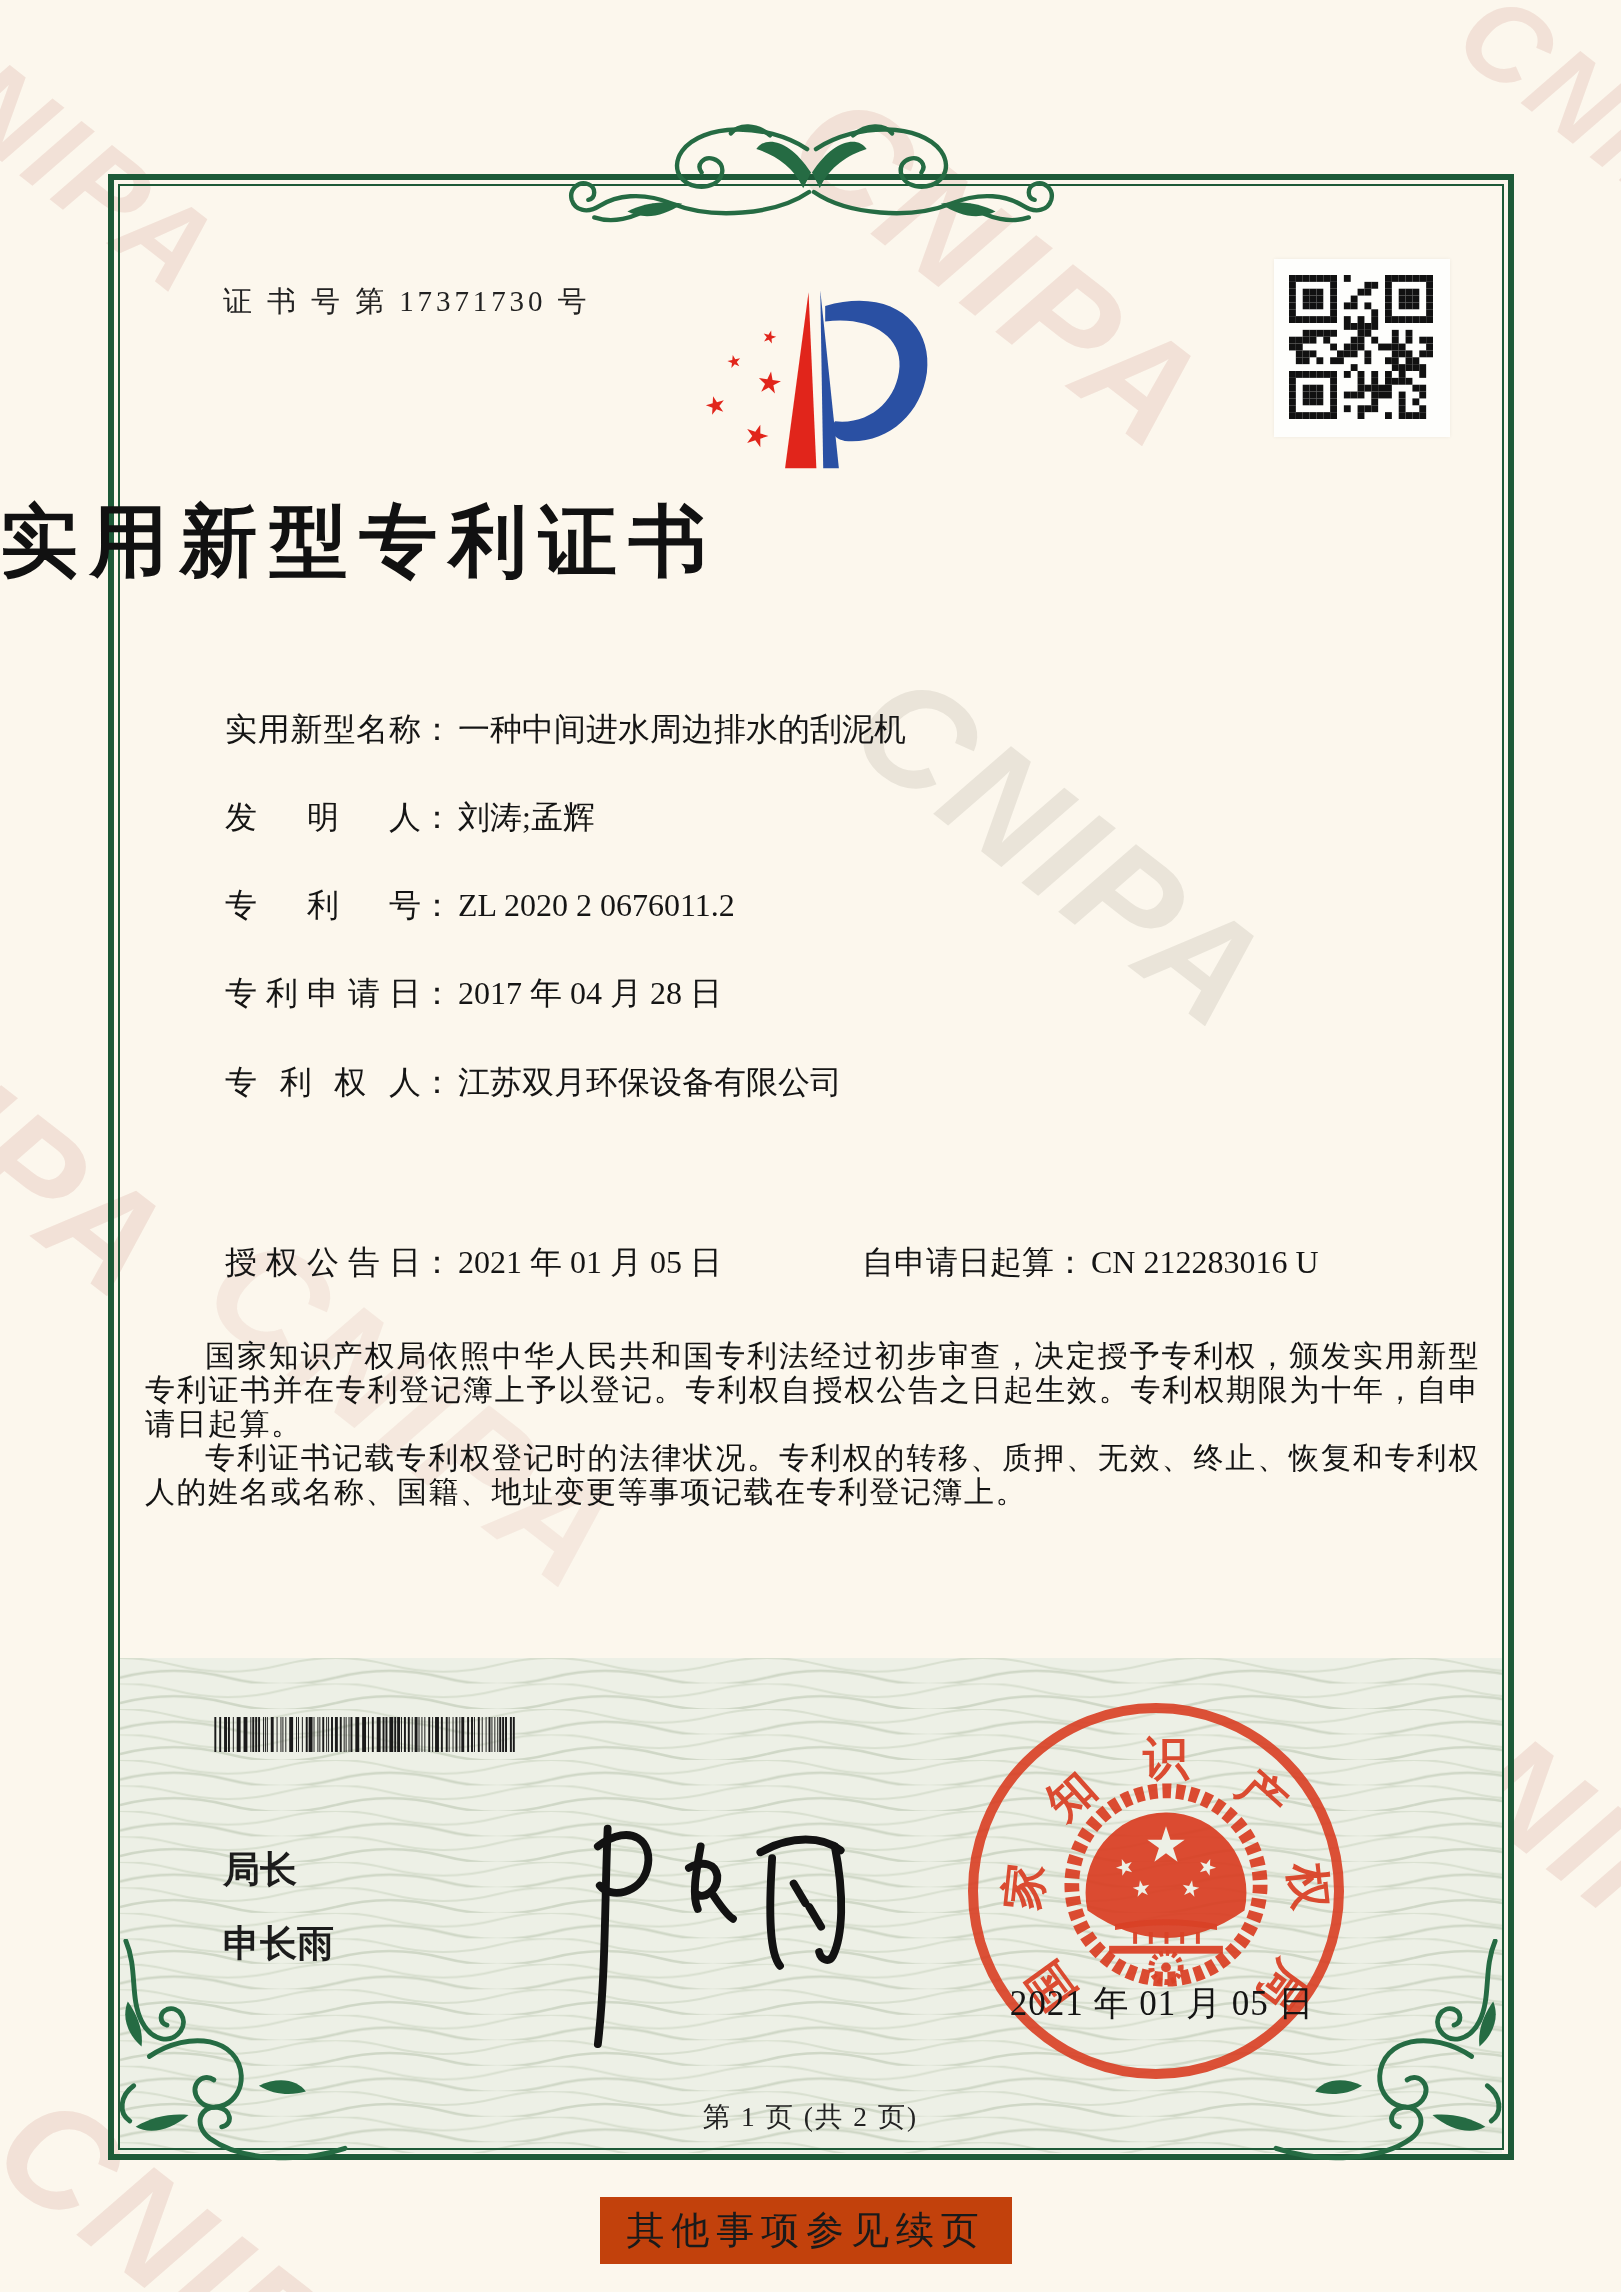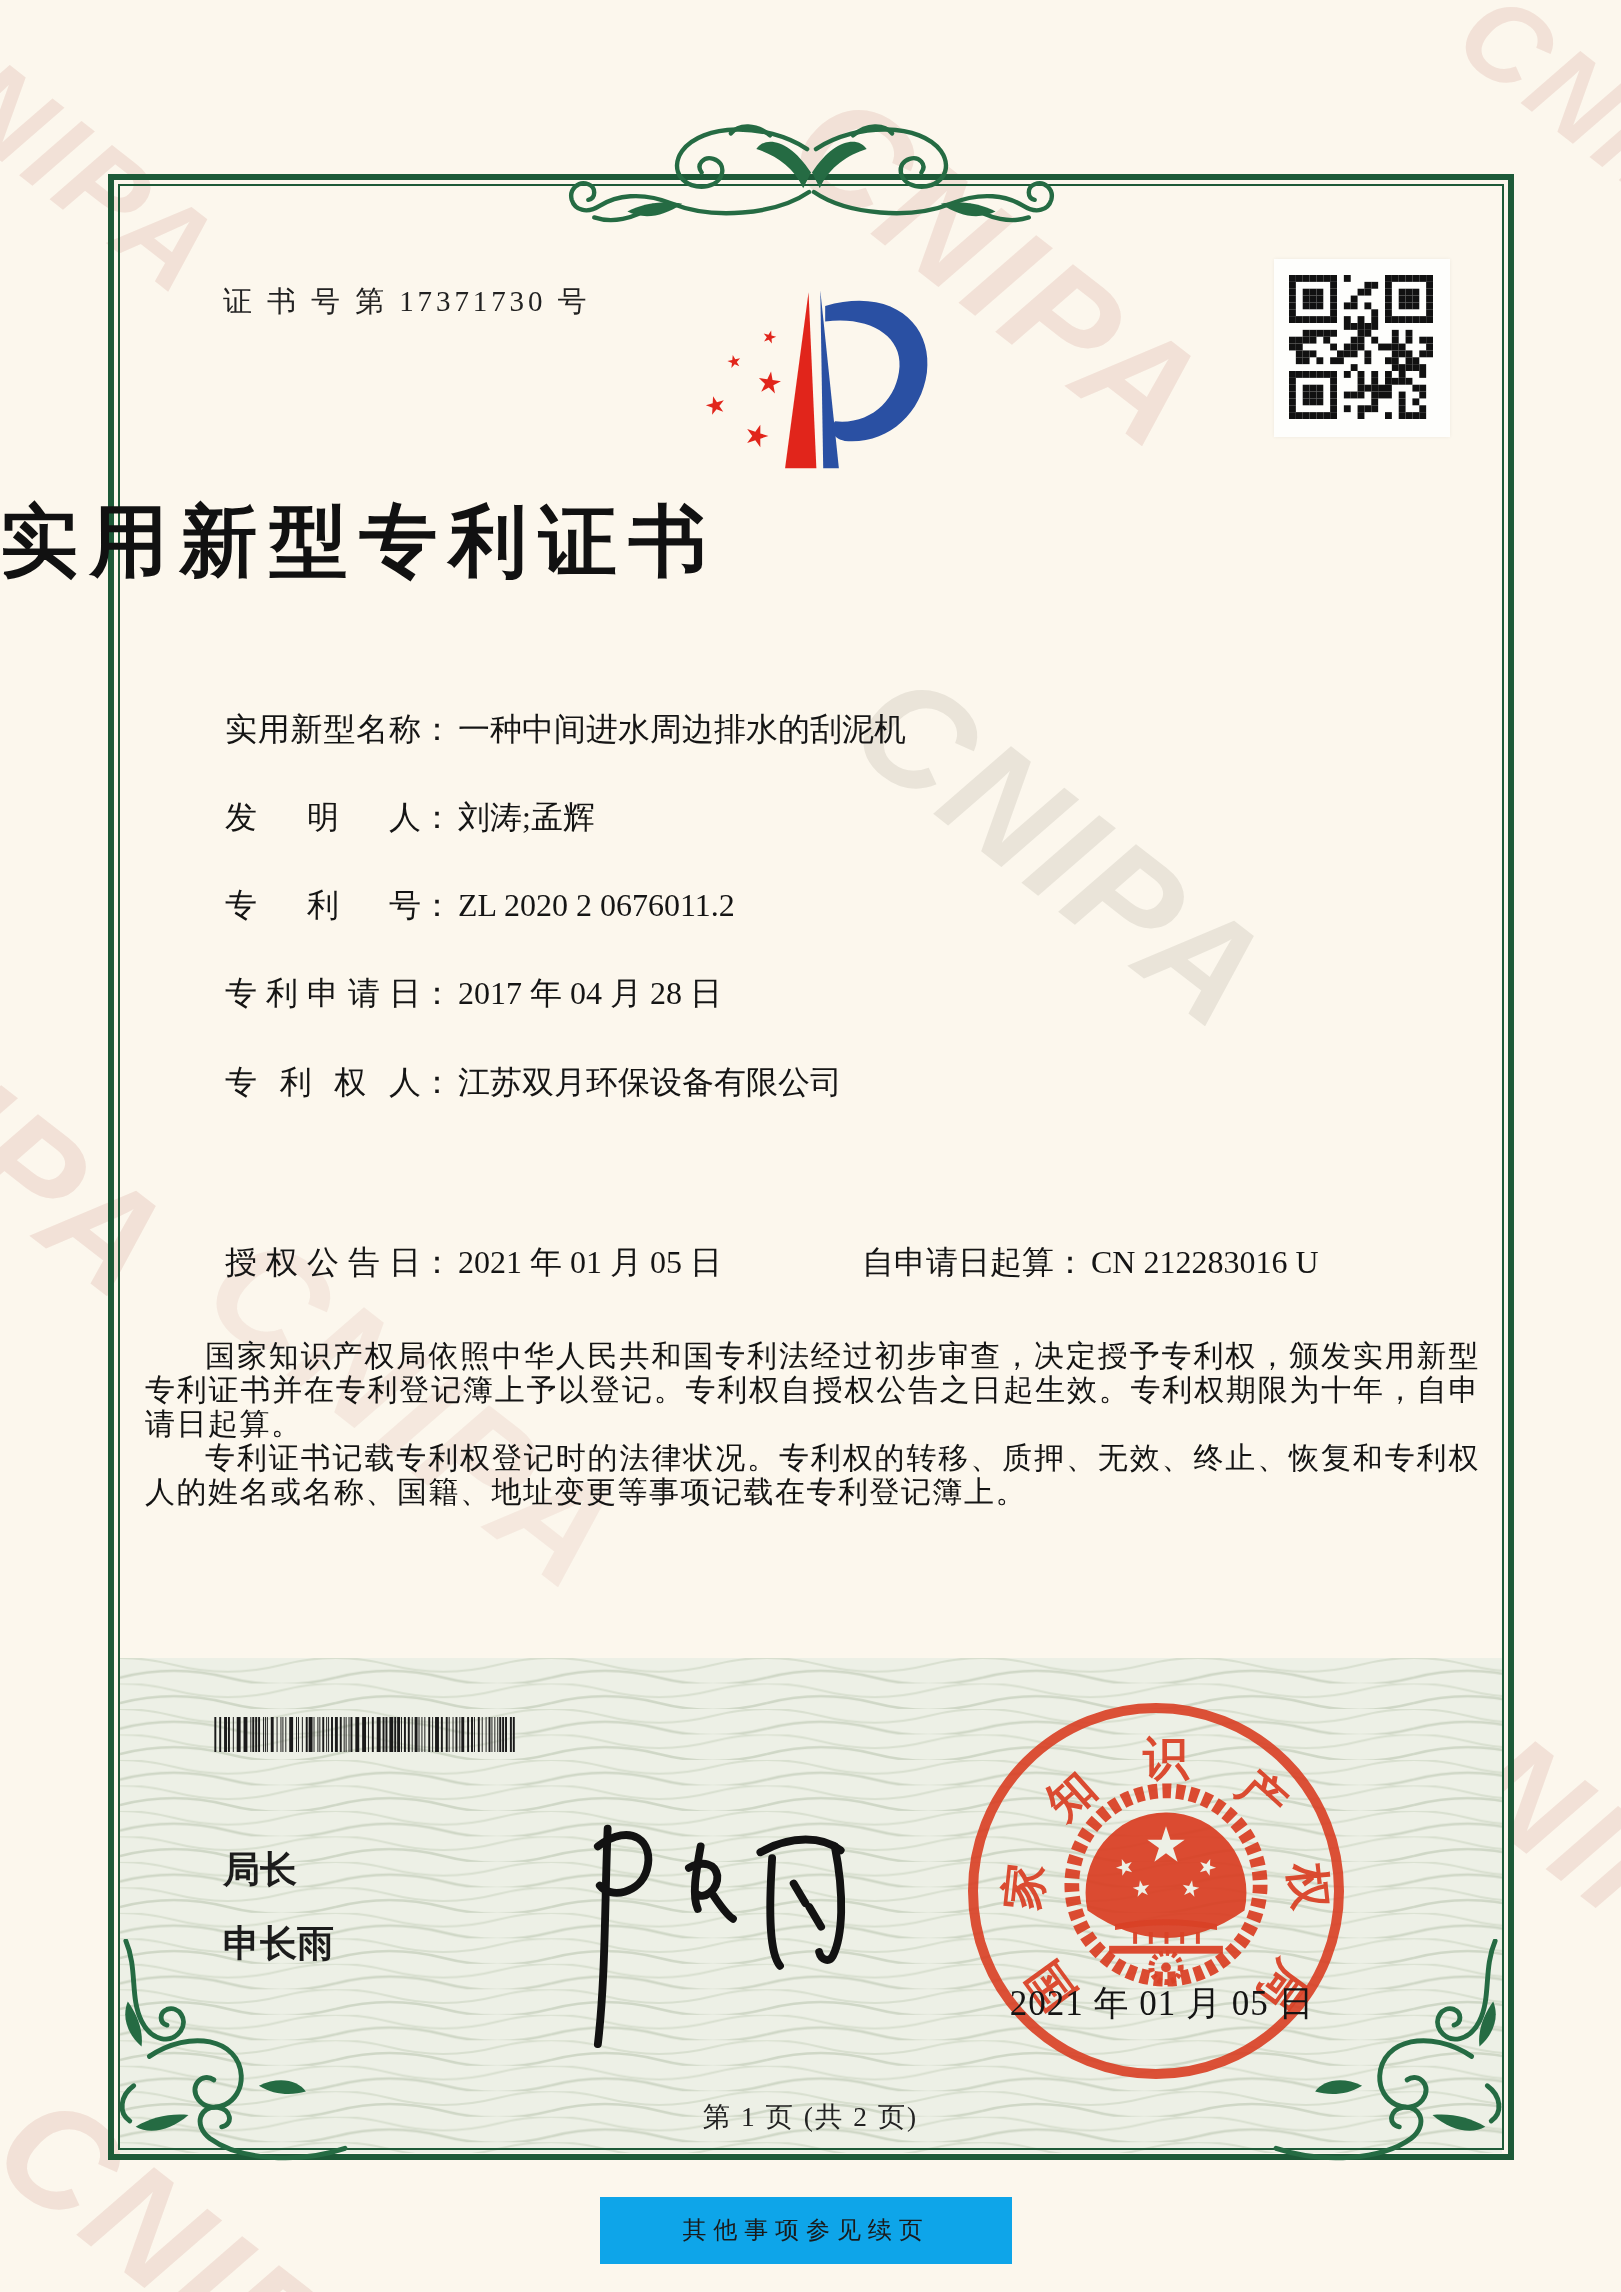--- a/index.html
+++ b/index.html
@@ -78,22 +78,22 @@
   }
   .emblem{ position:absolute; left:85px; top:69px; width:206px; height:206px; }
   .seal-date{
     position:absolute; left:961px; top:1980px; width:402px; text-align:center;
     font-size:35px; letter-spacing:1px; color:#141414; z-index:5;
   }
   
   .pagenum{ position:absolute; left:0; top:2099px; width:1621px; text-align:center; font-size:27.4px; letter-spacing:2px; color:#222; }
   .notebox{
     position:absolute; left:600px; top:2197px; width:412px; height:67px;
-    background:#0ea5e9; text-align:center; line-height:67px;
-    font-size:24px; letter-spacing:6.9px; color:#1a1a1a;
+    background:#c2410c; text-align:center; line-height:67px;
+    font-size:38px; letter-spacing:6.9px; color:#1a1a1a;
   }
 </style>
 </head>
 <body>
 
 <svg width="0" height="0" style="position:absolute" aria-hidden="true">
   <defs>
     <polygon id="star" points="0,-1 0.225,-0.31 0.95,-0.31 0.36,0.12 0.59,0.81 0,0.38 -0.59,0.81 -0.36,0.12 -0.95,-0.31 -0.225,-0.31"></polygon>
     <pattern id="wavepat" width="220" height="26" patternUnits="userSpaceOnUse">
       <rect width="220" height="26" fill="#edf0e6"></rect>

